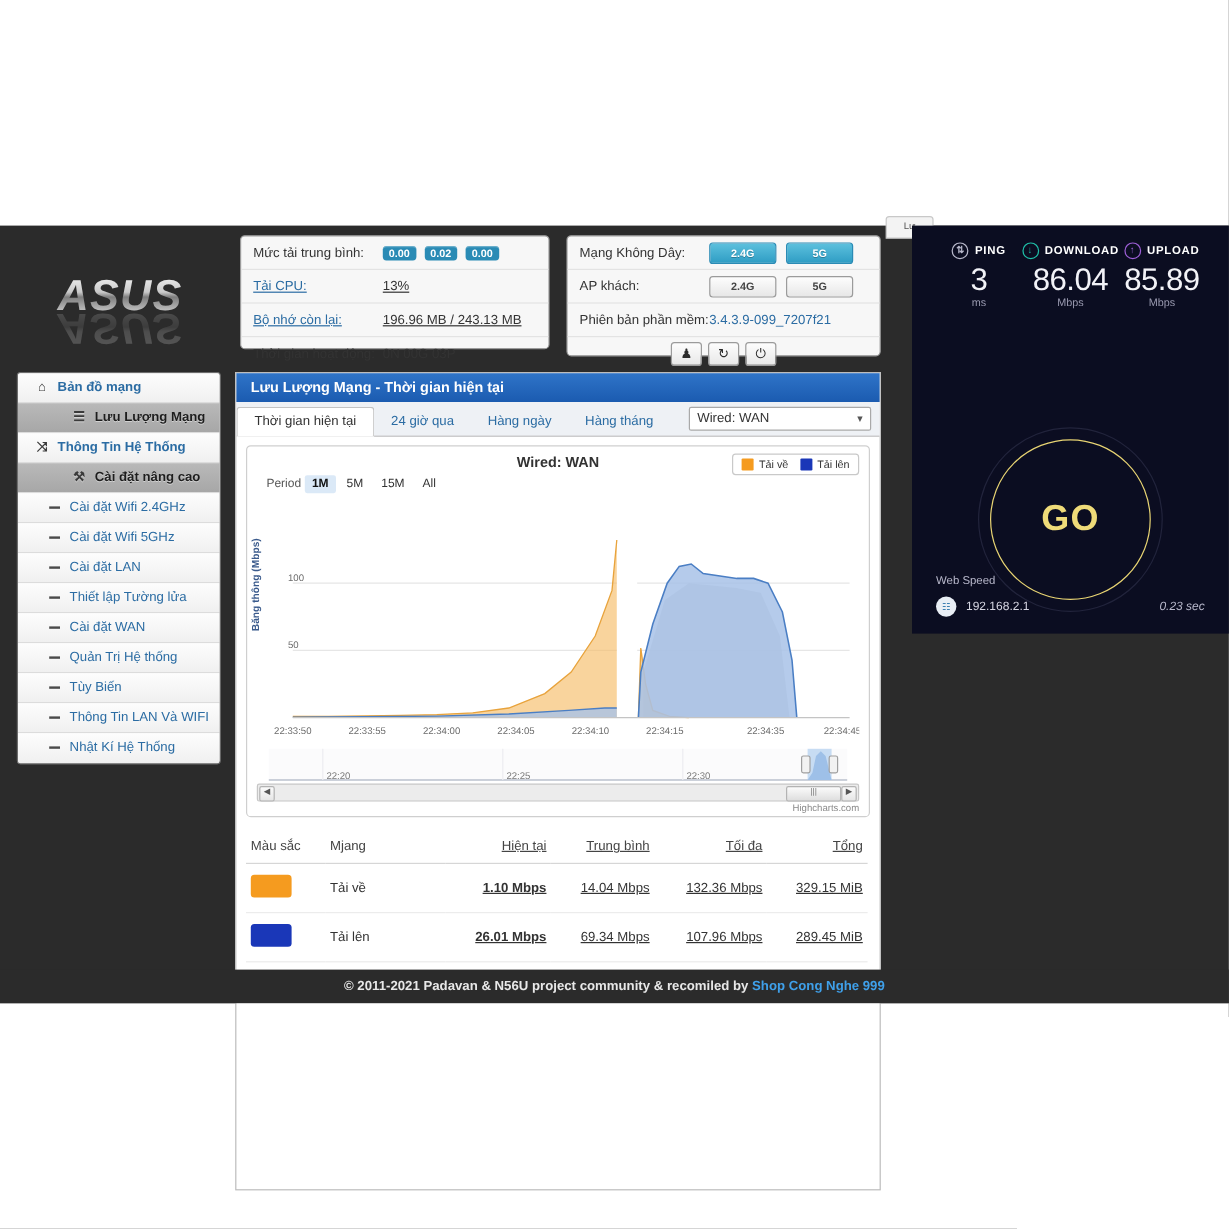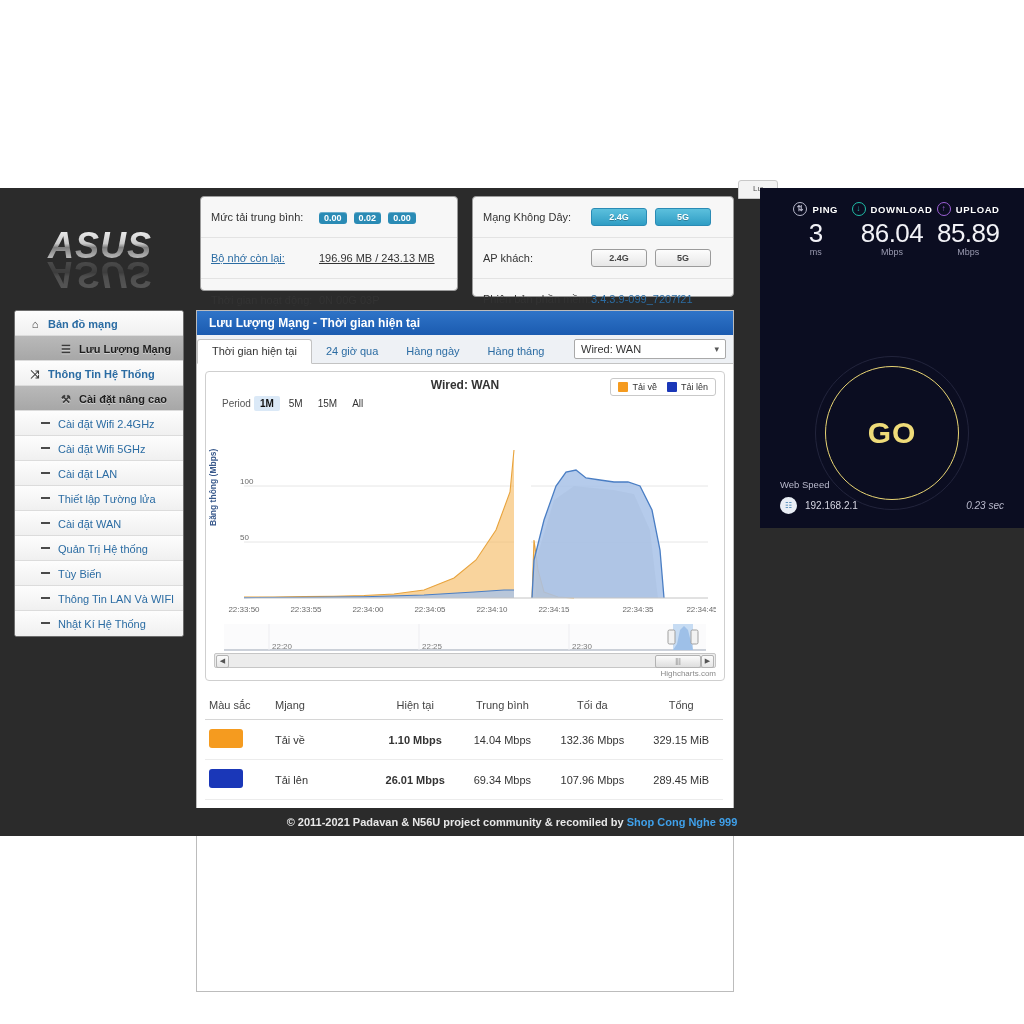--- a/index.html
+++ b/index.html
@@ -26,21 +26,21 @@
   .mi.sub{padding-left:26px;color:#2b6ca3;font-weight:normal;}
   .mi.sub .dash{display:inline-block;width:9px;height:2px;background:#4a4a4a;
                 vertical-align:middle;margin-right:8px;margin-bottom:2px;}
   .mi .lbl{vertical-align:middle;}
 
   
   .statbox{position:absolute;top:8px;background:#f7f7f7;border:1px solid #9b9b9b;
            border-radius:4px;box-sizing:border-box;}
   #stat1{left:200px;width:258px;height:95px;}
   #stat2{left:472px;width:262px;height:101px;}
-  .srow{display:flex;align-items:center;height:41px;padding:0 10px;box-sizing:border-box;
+  .srow{display:flex;align-items:center;height:28px;padding:0 10px;box-sizing:border-box;
         border-bottom:1px solid #e3e3e3;font-size:11px;color:#333;}
   .srow:last-child{border-bottom:none;}
   .skey{width:108px;flex:0 0 auto;color:#333;}
   .skey.lnk{color:#2b6ca3;text-decoration:underline;cursor:pointer;}
   .sval{color:#333;}
   .sval.u{text-decoration:underline;}
   .sval.lnk{color:#2b6ca3;}
   .pill{display:inline-block;background:#2a8bb5;color:#fff;font-size:9px;font-weight:bold;
         border-radius:3px;padding:1px 5px;margin-right:4px;box-shadow:inset 0 1px 0 rgba(255,255,255,.3);}
   .tog{display:inline-block;min-width:42px;text-align:center;font-size:9px;font-weight:bold;
@@ -98,21 +98,21 @@
           font-size:7px;color:#777;text-align:center;line-height:10px;cursor:pointer;}
 
   
   #tbl{position:absolute;left:8px;top:380px;width:518px;font-size:11px;color:#333;}
   #tbl table{width:100%;border-collapse:collapse;}
   #tbl th{font-weight:normal;color:#444;padding:8px 4px;border-bottom:1px solid #d6d6d6;
           font-size:11px;}
   #tbl td{padding:9px 4px;border-bottom:1px solid #ececec;}
   .c0{width:58px;text-align:left;padding-left:6px;}
   .c1{width:92px;text-align:left;}
-  .c2,.c3,.c4,.c5{text-align:center;padding-right:10px;}
+  .c2,.c3,.c4,.c5{text-align:right;padding-right:10px;text-decoration:underline;}
   .c5{padding-right:4px;}
   .chip{width:34px;height:19px;border-radius:3px;display:inline-block;}
   .bold{font-weight:bold;}
 
   #footer{position:absolute;left:0;bottom:0;width:1024px;height:28px;background:#2b2b2b;
           text-align:center;line-height:28px;font-size:11px;color:#e8e8e8;font-weight:bold;}
   #footer a{color:#3fa0ea;text-decoration:none;}
 
   
   #speed{position:absolute;left:760px;top:0;width:264px;height:340px;background:#0b0d21;}
@@ -185,20 +185,24 @@
   </div>
 
   <div class="statbox" id="stat1">
     <div class="srow">
       <span class="skey">Mức tải trung bình:</span>
       <span class="sval">
         <span class="pill">0.00</span>
         <span class="pill">0.02</span>
         <span class="pill">0.00</span>
       </span>
+    </div>
+    <div class="srow">
+      <span class="skey lnk">Tải CPU:</span>
+      <span class="sval u">13%</span>
     </div>
     <div class="srow">
       <span class="skey lnk">Bộ nhớ còn lại:</span>
       <span class="sval u">196.96 MB / 243.13 MB</span>
     </div>
     <div class="srow">
       <span class="skey">Thời gian hoạt động:</span>
       <span class="sval">0N 00G 03P</span>
     </div>
   </div>

